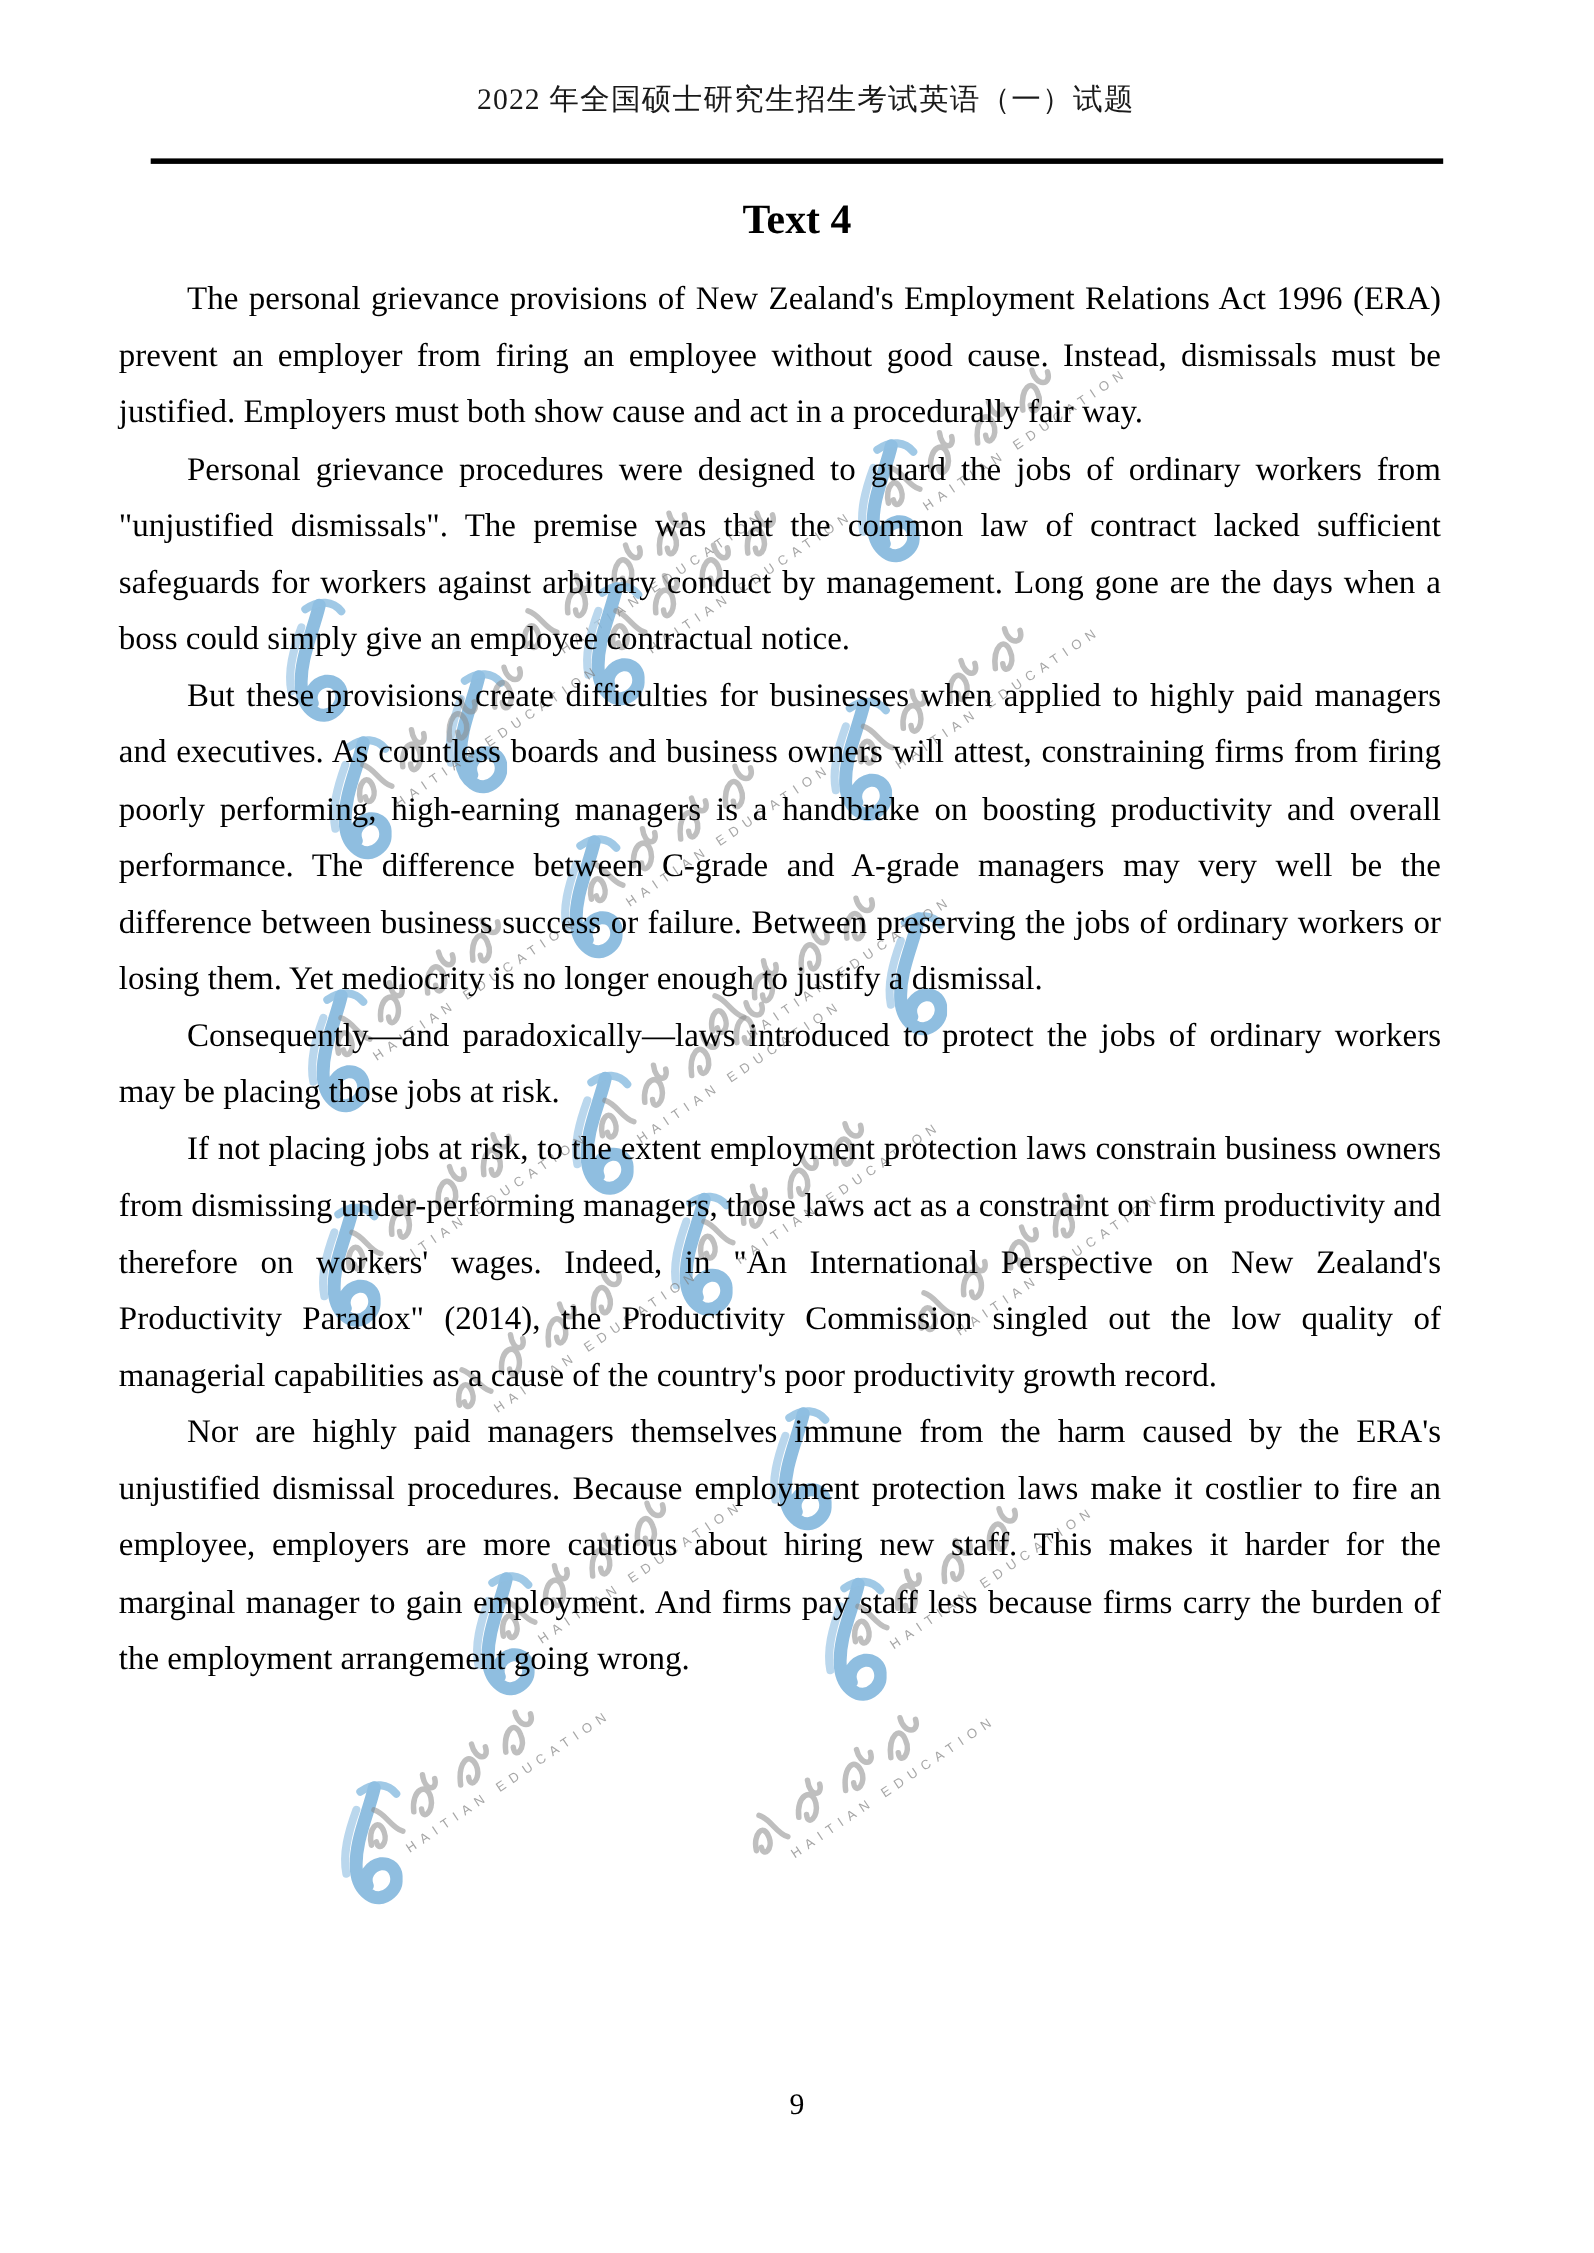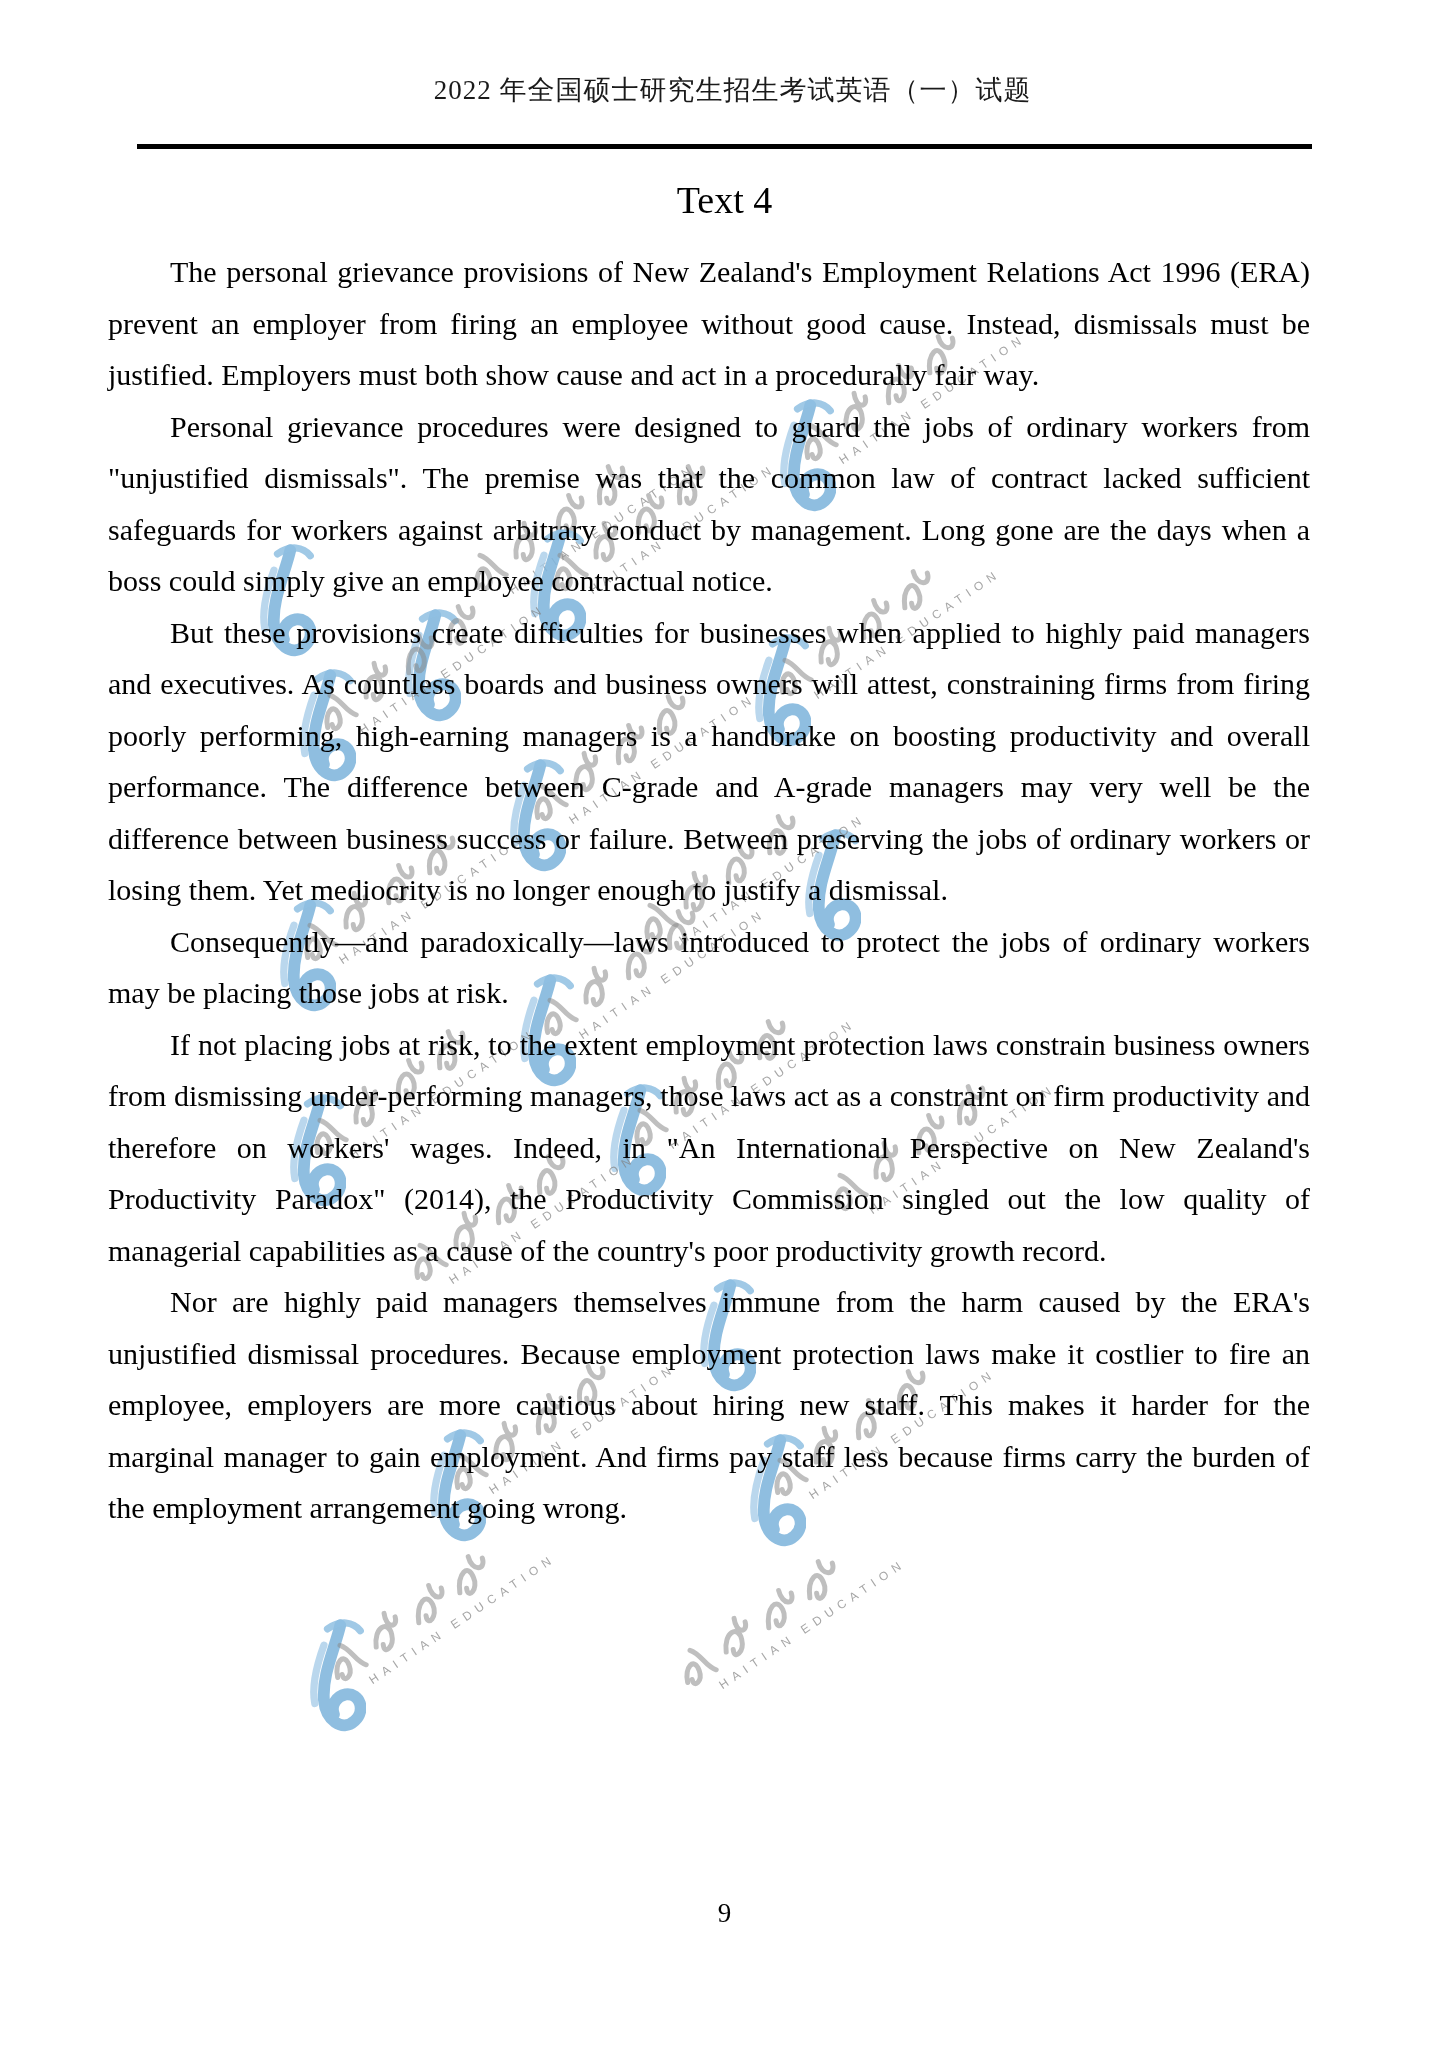--- a/index.html
+++ b/index.html
@@ -27,21 +27,21 @@
     width:1175px; height:5px;
     background:#000;
     z-index:3;
   }
 
   
   .article-title {
     position:absolute; left:0; right:0; top:178px;
     margin:0;
     text-align:center;
-    font-size:38px; font-weight:normal;
+    font-size:38px; font-weight:bold;
     z-index:3;
   }
 
   
   .article-body {
     position:absolute; left:108px; top:246px;
     width:1202px;
     font-size:30px;
     line-height:51.5px;
     text-align:justify;

